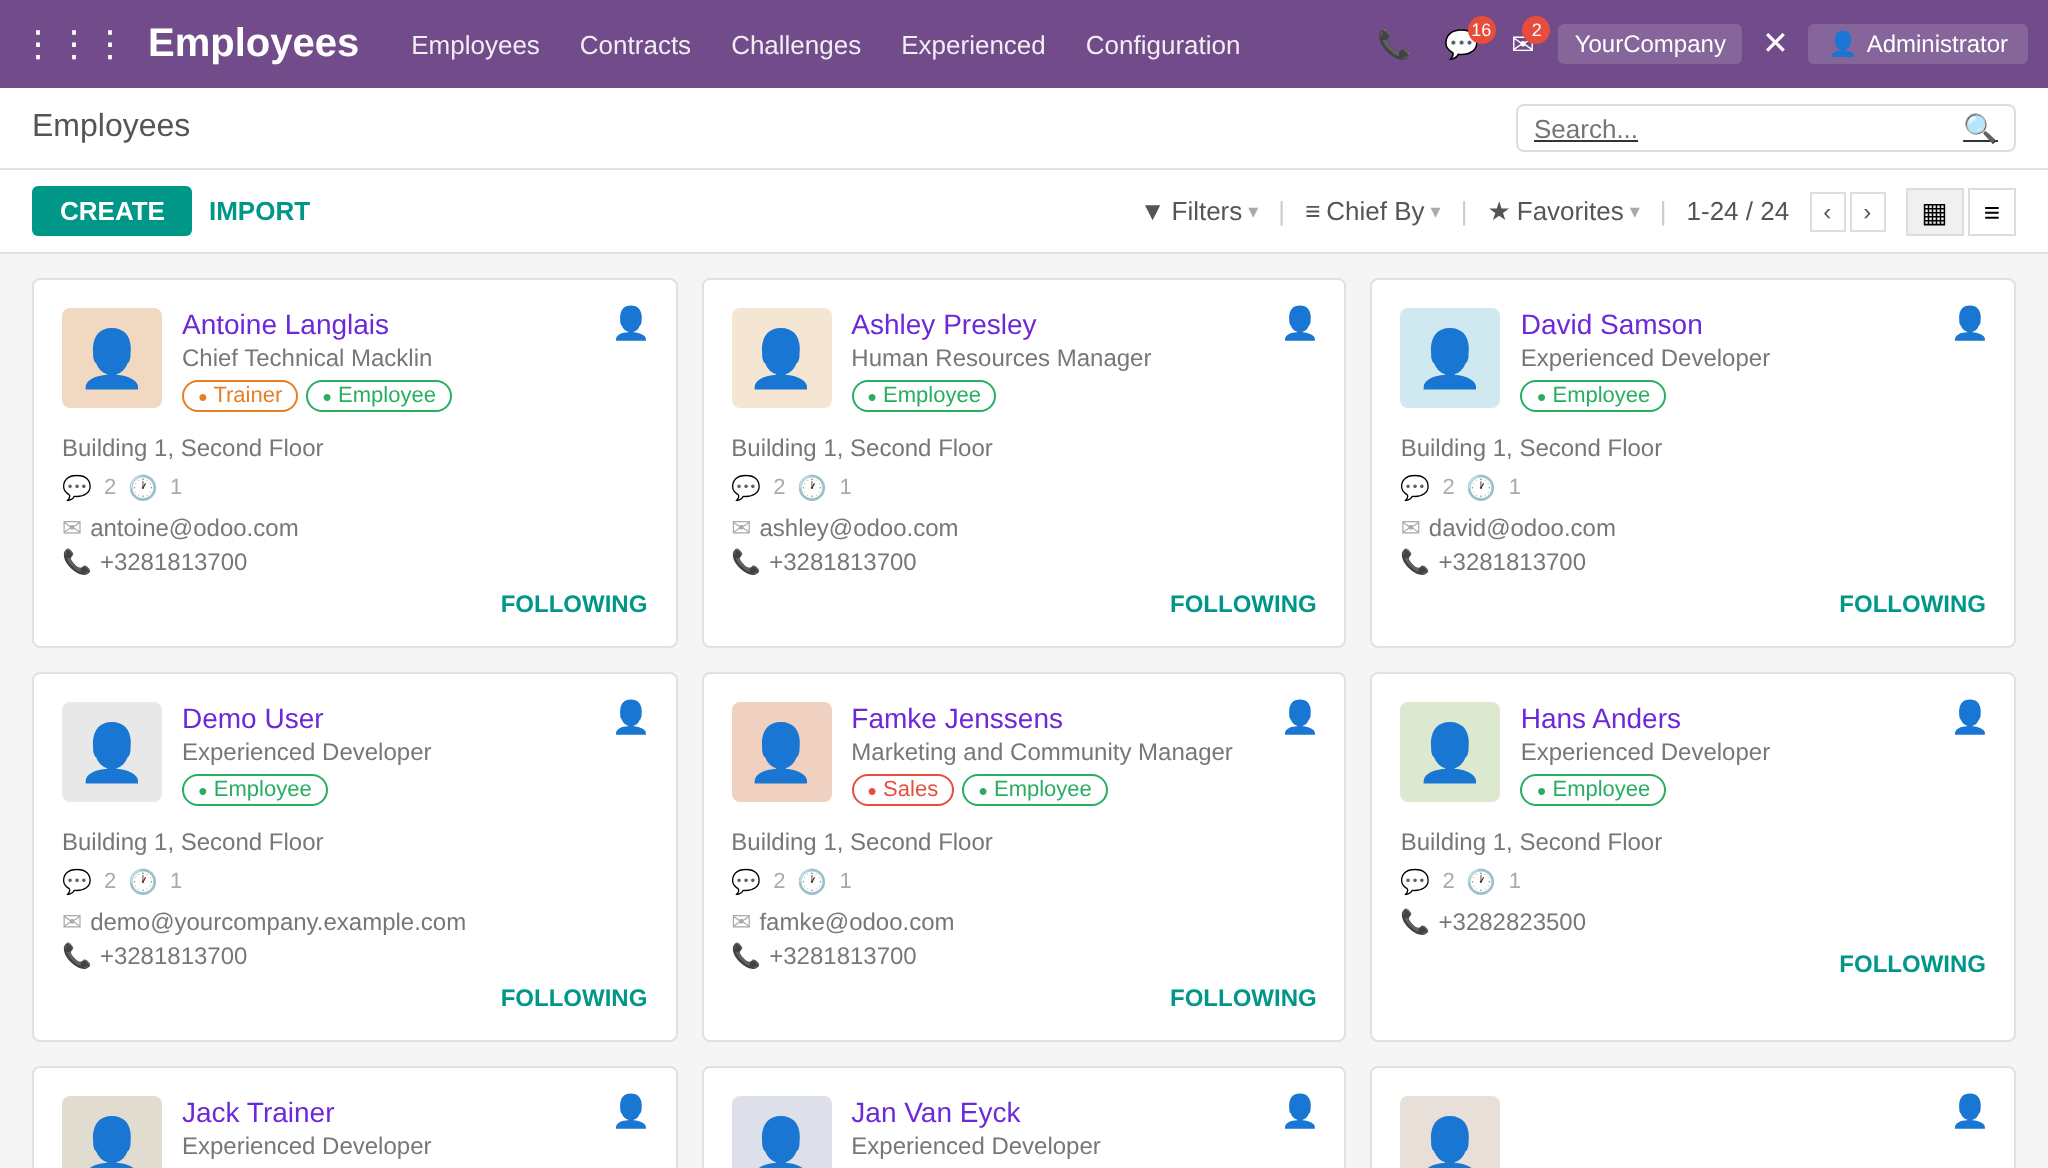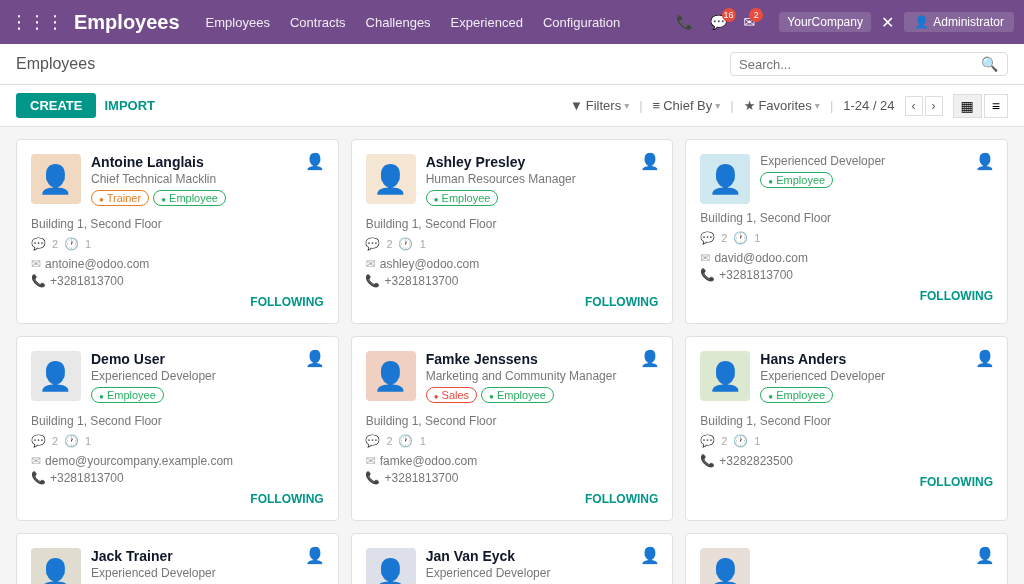--- a/index.html
+++ b/index.html
@@ -28,21 +28,21 @@
       font-size: 16px; position: relative; padding: 2px 4px;
     }
     .top-nav .badge {
       position: absolute; top: -4px; right: -4px;
       background: #e74c3c; color: white; font-size: 9px;
       border-radius: 50%; width: 14px; height: 14px;
       display: flex; align-items: center; justify-content: center;
     }
     .top-nav .company-btn {
       background: rgba(255,255,255,0.15); border: none; color: white;
-      padding: 3px 8px; border-radius: 3px; cursor: pointer; font-size: 12px; margin-left: 12px;
+      padding: 3px 8px; border-radius: 3px; cursor: pointer; font-size: 12px;
     }
     .top-nav .user-btn {
       background: rgba(255,255,255,0.15); border: none; color: white;
       padding: 3px 10px; border-radius: 3px; cursor: pointer; font-size: 12px;
       display: flex; align-items: center; gap: 4px;
     }
     .top-nav .close-btn {
       background: none; border: none; color: white; font-size: 16px;
       cursor: pointer; padding: 2px;
     }
@@ -53,22 +53,23 @@
       border-bottom: 1px solid #e0e0e0;
       padding: 8px 16px;
       display: flex;
       align-items: center;
       justify-content: space-between;
     }
     .sub-nav .page-title { font-size: 16px; color: #555; font-weight: normal; }
     .sub-nav .search-box {
       display: flex; align-items: center;
       border: 1px solid #ddd; border-radius: 4px;
-      padding: 3px 8px; width: 278px;
+      padding: 3px 8px; width: 250px;
       background: white;
+      text-decoration: underline;
     }
     .sub-nav .search-box input {
       border: none; outline: none; font-size: 13px; width: 100%; color: #aaa;
     }
 
     
     .toolbar {
       background: white;
       padding: 8px 16px;
       display: flex;
@@ -127,21 +128,21 @@
       gap: 3px;
     }
     .card-header { display: flex; gap: 10px; align-items: flex-start; margin-bottom: 4px; }
     .avatar {
       width: 50px; height: 50px; border-radius: 4px;
       background: #ccc; overflow: hidden; flex-shrink: 0;
       display: flex; align-items: center; justify-content: center;
       font-size: 22px; color: #888;
     }
     .card-title-area { flex: 1; }
-    .emp-name { font-size: 14px; font-weight: bold; color: #0f172a; margin-bottom: 2px; }
+    .emp-name { font-size: 14px; font-weight: normal; color: #6d28d9; margin-bottom: 2px; }
     .emp-title { font-size: 12px; color: #777; margin-bottom: 4px; }
     .tags { display: flex; gap: 4px; flex-wrap: wrap; margin-bottom: 4px; }
     .tag {
       font-size: 11px; border-radius: 10px; padding: 1px 7px;
       border: 1px solid #000000; color: #555; white-space: nowrap;
     }
     .emp-location { font-size: 12px; color: #777; }
     .emp-email, .emp-phone { font-size: 12px; color: #777; display: flex; align-items: center; gap: 4px; }
     .card-person-icon {
       position: absolute; top: 12px; right: 12px; color: #e67e22; font-size: 16px;
@@ -292,20 +293,21 @@
         <div class="emp-phone"><span style="color:#aaa;">📞</span> +3281813700</div>
         <button class="following-btn">FOLLOWING</button>
       </div>
       <div class="emp-card">
         <span class="card-person-icon" style="color: rgb(230, 126, 34);">👤</span>
         <div class="card-header">
           <div class="avatar av-david">
             <span style="font-size:28px; color:#999;">👤</span>
           </div>
           <div class="card-title-area">
+            <div class="emp-name">David Samson</div>
             <div class="emp-title">Experienced Developer</div>
             <div class="tags">
               <span class="tag" style="color: rgb(39, 174, 96); border-color: rgb(39, 174, 96);"><span style="color:#27ae60; font-size:8px;">●</span> Employee</span>
             </div>
           </div>
         </div>
         <div class="emp-location">Building 1, Second Floor</div>
         <div class="chat-meta">
     <span style="color:#aaa; font-size:12px;">💬</span>
     <span style="font-size:11px; color:#aaa;">2</span>

